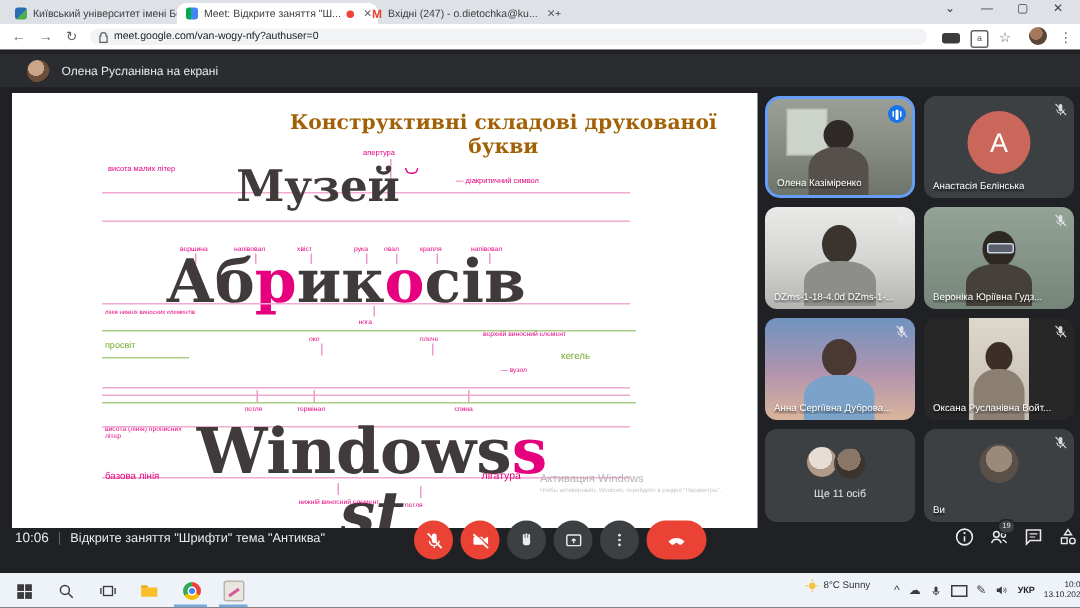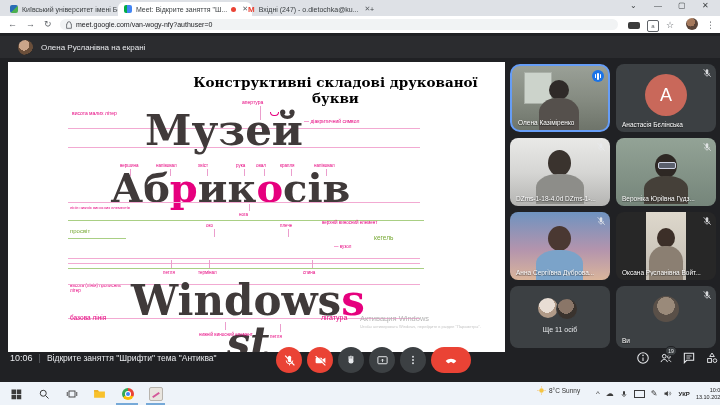--- a/index.html
+++ b/index.html
@@ -16,21 +16,21 @@
   .urlbar{position:absolute;left:60px;top:3px;width:558px;height:11px;background:#f1f3f4;border-radius:6px;display:flex;align-items:center;gap:4px;padding:0 6px;box-sizing:border-box}
   .url{font-size:7px;color:#202124;white-space:nowrap}
   .winbtn{position:absolute;top:1px;font-size:8px;color:#3c4043}
   
   .meet{position:absolute;left:0;top:33px;width:720px;height:349px;background:#202124}
   .banner{position:absolute;left:0;top:3px;width:720px;height:22px;background:#2b2c2f;display:flex;align-items:center;gap:8px;padding-left:18px;box-sizing:border-box}
   .banner .bavatar{width:15px;height:15px;border-radius:50%;background:radial-gradient(circle at 40% 35%,#caa58a 0 40%,#6b4f3a 41% 70%,#2e2a28 71%)}
   .banner .btxt{font-size:8px;color:#e8eaed}
   
   .slide{position:absolute;left:8px;top:29px;width:497px;height:290px;background:#fff;overflow:hidden}
-  .stitle{position:absolute;left:175px;top:12px;width:305px;text-align:center;font-family:"DejaVu Serif","Liberation Serif",serif;font-weight:bold;font-size:13.5px;color:#000000}
+  .stitle{position:absolute;left:175px;top:12px;width:305px;text-align:center;font-family:"DejaVu Serif","Liberation Serif",serif;font-weight:bold;font-size:13.5px;color:#a16207}
   .word{position:absolute;text-align:center;font-family:"DejaVu Serif","Liberation Serif",serif;font-weight:bold;color:#403a3a;line-height:1}
   .pk{color:#e6007e}
   .it{font-style:italic}
   .lbl{position:absolute;font-size:5px;color:#e6007e;line-height:1.2}
   .lblg{position:absolute;font-size:6px;color:#76a832;line-height:1.2}
   .gl{position:absolute;height:1px;background:#f2aad2}
   .glg{position:absolute;height:1px;background:#a9cf84}
   .vt{position:absolute;width:1px;background:#eb9ecd}
   .stem{position:absolute;background:#76a832}
   .breve{position:absolute;width:9px;height:4px;border:1.5px solid #e6007e;border-top:none;border-radius:0 0 8px 8px;box-sizing:border-box}
@@ -125,21 +125,21 @@
     </div>
 
     <div class="slide">
       <div class="stitle">Конструктивні складові друкованої букви</div>
 
       <div class="lbl" style="left:64px;top:48px;width:46px">висота малих літер</div>
       <div class="gl" style="left:60px;top:66px;width:352px"></div>
       <div class="gl" style="left:60px;top:85px;width:352px"></div>
       <div class="lbl" style="left:234px;top:37px">апертура</div>
       <div class="vt" style="left:252px;top:44px;height:14px"></div>
-      <div class="word" style="left:96px;top:48px;width:240px;font-size:42px">
+      <div class="word" style="left:84px;top:48px;width:240px;font-size:29px">
         <span>Музей</span>
       </div>
       <div class="breve" style="left:262px;top:50px"></div>
       <div class="lbl" style="left:296px;top:56px">— діакритичний символ</div>
 
       <div class="lbl" style="left:112px;top:101px;font-size:4.5px">вершина</div>
       <div class="lbl" style="left:148px;top:101px;font-size:4.5px">напівовал</div>
       <div class="lbl" style="left:190px;top:101px;font-size:4.5px">хвіст</div>
       <div class="lbl" style="left:228px;top:101px;font-size:4.5px">рука</div>
       <div class="lbl" style="left:248px;top:101px;font-size:4.5px">овал</div>

